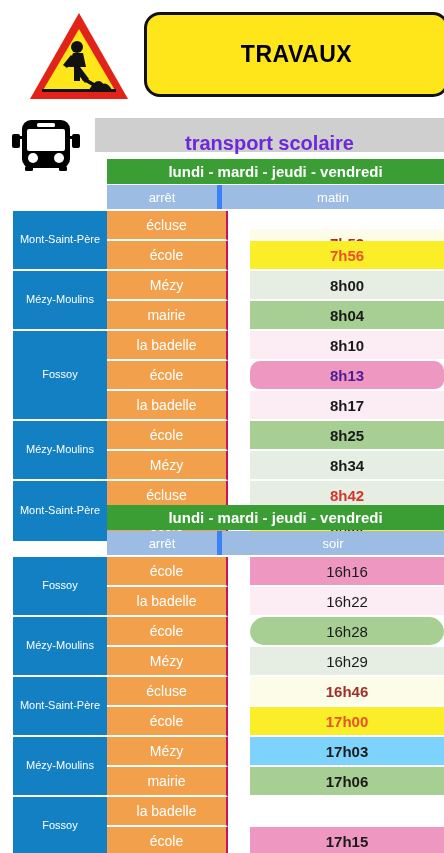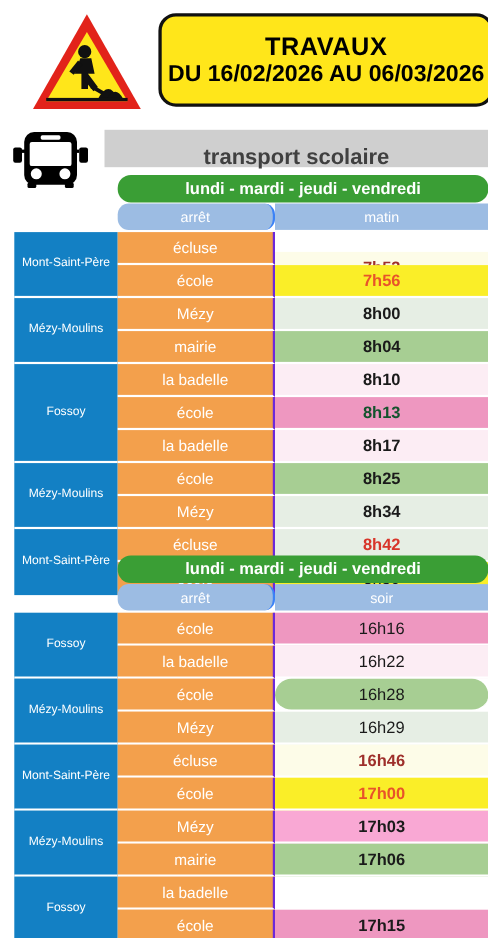--- a/index.html
+++ b/index.html
@@ -44,68 +44,68 @@
   }
   .bus-icon{
     position:absolute;left:10px;top:0px;width:84px;height:56px;
   }
   .title-bar{
     position:absolute;left:95px;top:2px;width:349px;height:34px;
     background:#CFCFCF;
     display:flex;align-items:center;justify-content:center;
   }
   .title-bar span{
-    font-size:20px;font-weight:bold;color:#404040;margin-top:16px;
+    font-size:20px;font-weight:bold;color:#6d28d9;margin-top:16px;
   }
 
   
   .table{
     position:absolute;left:0;width:444px;
     border-collapse:separate;
   }
   .thead-green{
     position:absolute;left:107px;width:337px;height:25px;
     background:#3A9E35;
-    display:flex;align-items:center;justify-content:center;border-radius:12px;
+    display:flex;align-items:center;justify-content:center;
   }
   .thead-green span{
     color:#ffffff;font-size:15px;font-weight:bold;
   }
   .thead-blue{
     position:absolute;left:107px;width:337px;height:24px;
     display:flex;
   }
   .thead-blue .cell{
     background:#9CBCE3;
     display:flex;align-items:center;justify-content:center;
     color:#ffffff;font-size:13px;
     box-sizing:border-box;
   }
-  .thead-blue .cell.arret{width:143px;border-right:2px solid #3b82f6;border-radius:10px;}
+  .thead-blue .cell.arret{width:115px;border-right:5px solid #3b82f6;}
   .thead-blue .cell.per{flex:1;}
   .commune{
     position:absolute;left:13px;width:94px;
     background:#1380C4;
     color:#ffffff;
     display:flex;align-items:center;justify-content:center;
     font-size:11px;
     box-sizing:border-box;
     border-bottom:2px solid #ffffff;
     text-align:center;
     line-height:1.05;
   }
   .commune.last{border-bottom:none;}
   .stop{
-    position:absolute;left:107px;width:143px;height:30px;
+    position:absolute;left:107px;width:121px;height:30px;
     background:#F3A04C;
     color:#ffffff;font-size:14px;
     display:flex;align-items:center;justify-content:center;
     box-sizing:border-box;
     border-bottom:2px solid #ffffff;
-    border-right:2px solid #6d28d9;
+    border-right:2px solid #be185d;
   }
   .time{
     position:absolute;left:250px;width:194px;height:30px;
     display:flex;align-items:center;justify-content:center;
     font-size:15px;
     box-sizing:border-box;
     border-bottom:2px solid #ffffff;
   }
 </style>
 </head>
@@ -128,21 +128,20 @@
 
         <path d="M62 81 Q72 63 80 81 Z"></path>
         <path d="M70 81 Q78 68 85 81 Z"></path>
         <rect x="15" y="80" width="74" height="3"></rect>
       </g>
     </svg>
   </div>
 
   <div class="travaux-plate">
     <div class="travaux-line1">TRAVAUX</div>
-    <div class="travaux-line2">DU 16/02/2026 AU 06/03/2026</div>
   </div>
 </div>
 
 <div class="title-row">
   <div class="bus-icon">
     <svg viewBox="0 0 84 56" width="84" height="56">
       <g fill="#000000">
         <rect x="2" y="18" width="8" height="14" rx="2"></rect>
         <rect x="62" y="18" width="8" height="14" rx="2"></rect>
         <rect x="10" y="20" width="4" height="3"></rect>
@@ -180,21 +179,21 @@
       <div class="time" style="top: 211px; background: rgb(253, 252, 232); color: rgb(158, 47, 43); font-weight: bold; margin-top: 18px;">7h53</div>
       <div class="stop" style="top: 241px;">école</div>
       <div class="time" style="top: 241px; background: rgb(250, 238, 40); color: rgb(232, 83, 42); font-weight: bold;">7h56</div>
       <div class="stop" style="top: 271px;">Mézy</div>
       <div class="time" style="top: 271px; background: rgb(230, 238, 228); color: rgb(26, 26, 26); font-weight: bold; text-align: right;">8h00</div>
       <div class="stop" style="top: 301px;">mairie</div>
       <div class="time" style="top: 301px; background: rgb(167, 206, 147); color: rgb(26, 26, 26); font-weight: bold;">8h04</div>
       <div class="stop" style="top: 331px;">la badelle</div>
       <div class="time" style="top: 331px; background: rgb(252, 237, 244); color: rgb(26, 26, 26); font-weight: bold;">8h10</div>
       <div class="stop" style="top: 361px;">école</div>
-      <div class="time" style="top: 361px; background: rgb(238, 151, 192); color: #14532d; font-weight: bold;">8h13</div>
+      <div class="time" style="top: 361px; background: rgb(238, 151, 192); color: #4c1d95; font-weight: bold; border-radius: 10px;">8h13</div>
       <div class="stop" style="top: 391px;">la badelle</div>
       <div class="time" style="top: 391px; background: rgb(252, 237, 244); color: rgb(26, 26, 26); font-weight: bold;">8h17</div>
       <div class="stop" style="top: 421px;">école</div>
       <div class="time" style="top: 421px; background: rgb(167, 206, 147); color: rgb(26, 26, 26); font-weight: bold;">8h25</div>
       <div class="stop" style="top: 451px;">Mézy</div>
       <div class="time" style="top: 451px; background: rgb(230, 238, 228); color: rgb(26, 26, 26); font-weight: bold;">8h34</div>
       <div class="stop" style="top: 481px;">écluse</div>
       <div class="time" style="top: 481px; background: rgb(230, 238, 228); color: rgb(216, 53, 42); font-weight: bold;">8h42</div>
       <div class="stop" style="top: 511px; border-bottom: none;">école</div>
       <div class="time" style="top: 511px; background: rgb(250, 238, 40); color: rgb(26, 26, 26); font-weight: normal; border-bottom: none;">8h50</div>
@@ -218,21 +217,21 @@
       <div class="time" style="top: 587px; background: rgb(252, 237, 244); color: rgb(26, 26, 26); font-weight: normal;">16h22</div>
       <div class="stop" style="top: 617px;">école</div>
       <div class="time" style="top: 617px; background: rgb(167, 206, 147); color: rgb(26, 26, 26); font-weight: normal; border-radius: 15px;">16h28</div>
       <div class="stop" style="top: 647px;">Mézy</div>
       <div class="time" style="top: 647px; background: rgb(230, 238, 228); color: rgb(26, 26, 26); font-weight: normal;">16h29</div>
       <div class="stop" style="top: 677px;">écluse</div>
       <div class="time" style="top: 677px; background: rgb(253, 252, 232); color: rgb(158, 47, 43); font-weight: bold;">16h46</div>
       <div class="stop" style="top: 707px;">école</div>
       <div class="time" style="top: 707px; background: rgb(250, 238, 40); color: rgb(232, 83, 42); font-weight: bold;">17h00</div>
       <div class="stop" style="top: 737px;">Mézy</div>
-      <div class="time" style="top: 737px; background: #f9a8d4; color: rgb(26, 26, 26); font-weight: bold;">17h03</div>
+      <div class="time" style="top: 737px; background: #7dd3fc; color: rgb(26, 26, 26); font-weight: bold;">17h03</div>
       <div class="stop" style="top: 767px;">mairie</div>
       <div class="time" style="top: 767px; background: rgb(167, 206, 147); color: rgb(26, 26, 26); font-weight: bold;">17h06</div>
       <div class="stop" style="top: 797px;">la badelle</div>
       <div class="time" style="top: 839px; background: rgb(252, 237, 244); color: rgb(26, 26, 26); font-weight: bold;">17h13</div>
       <div class="stop" style="top: 827px;">école</div>
       <div class="time" style="top: 827px; background: rgb(238, 151, 192); color: rgb(26, 26, 26); font-weight: bold;">17h15</div>
     </div>
   </div>
 
 </body></html>

